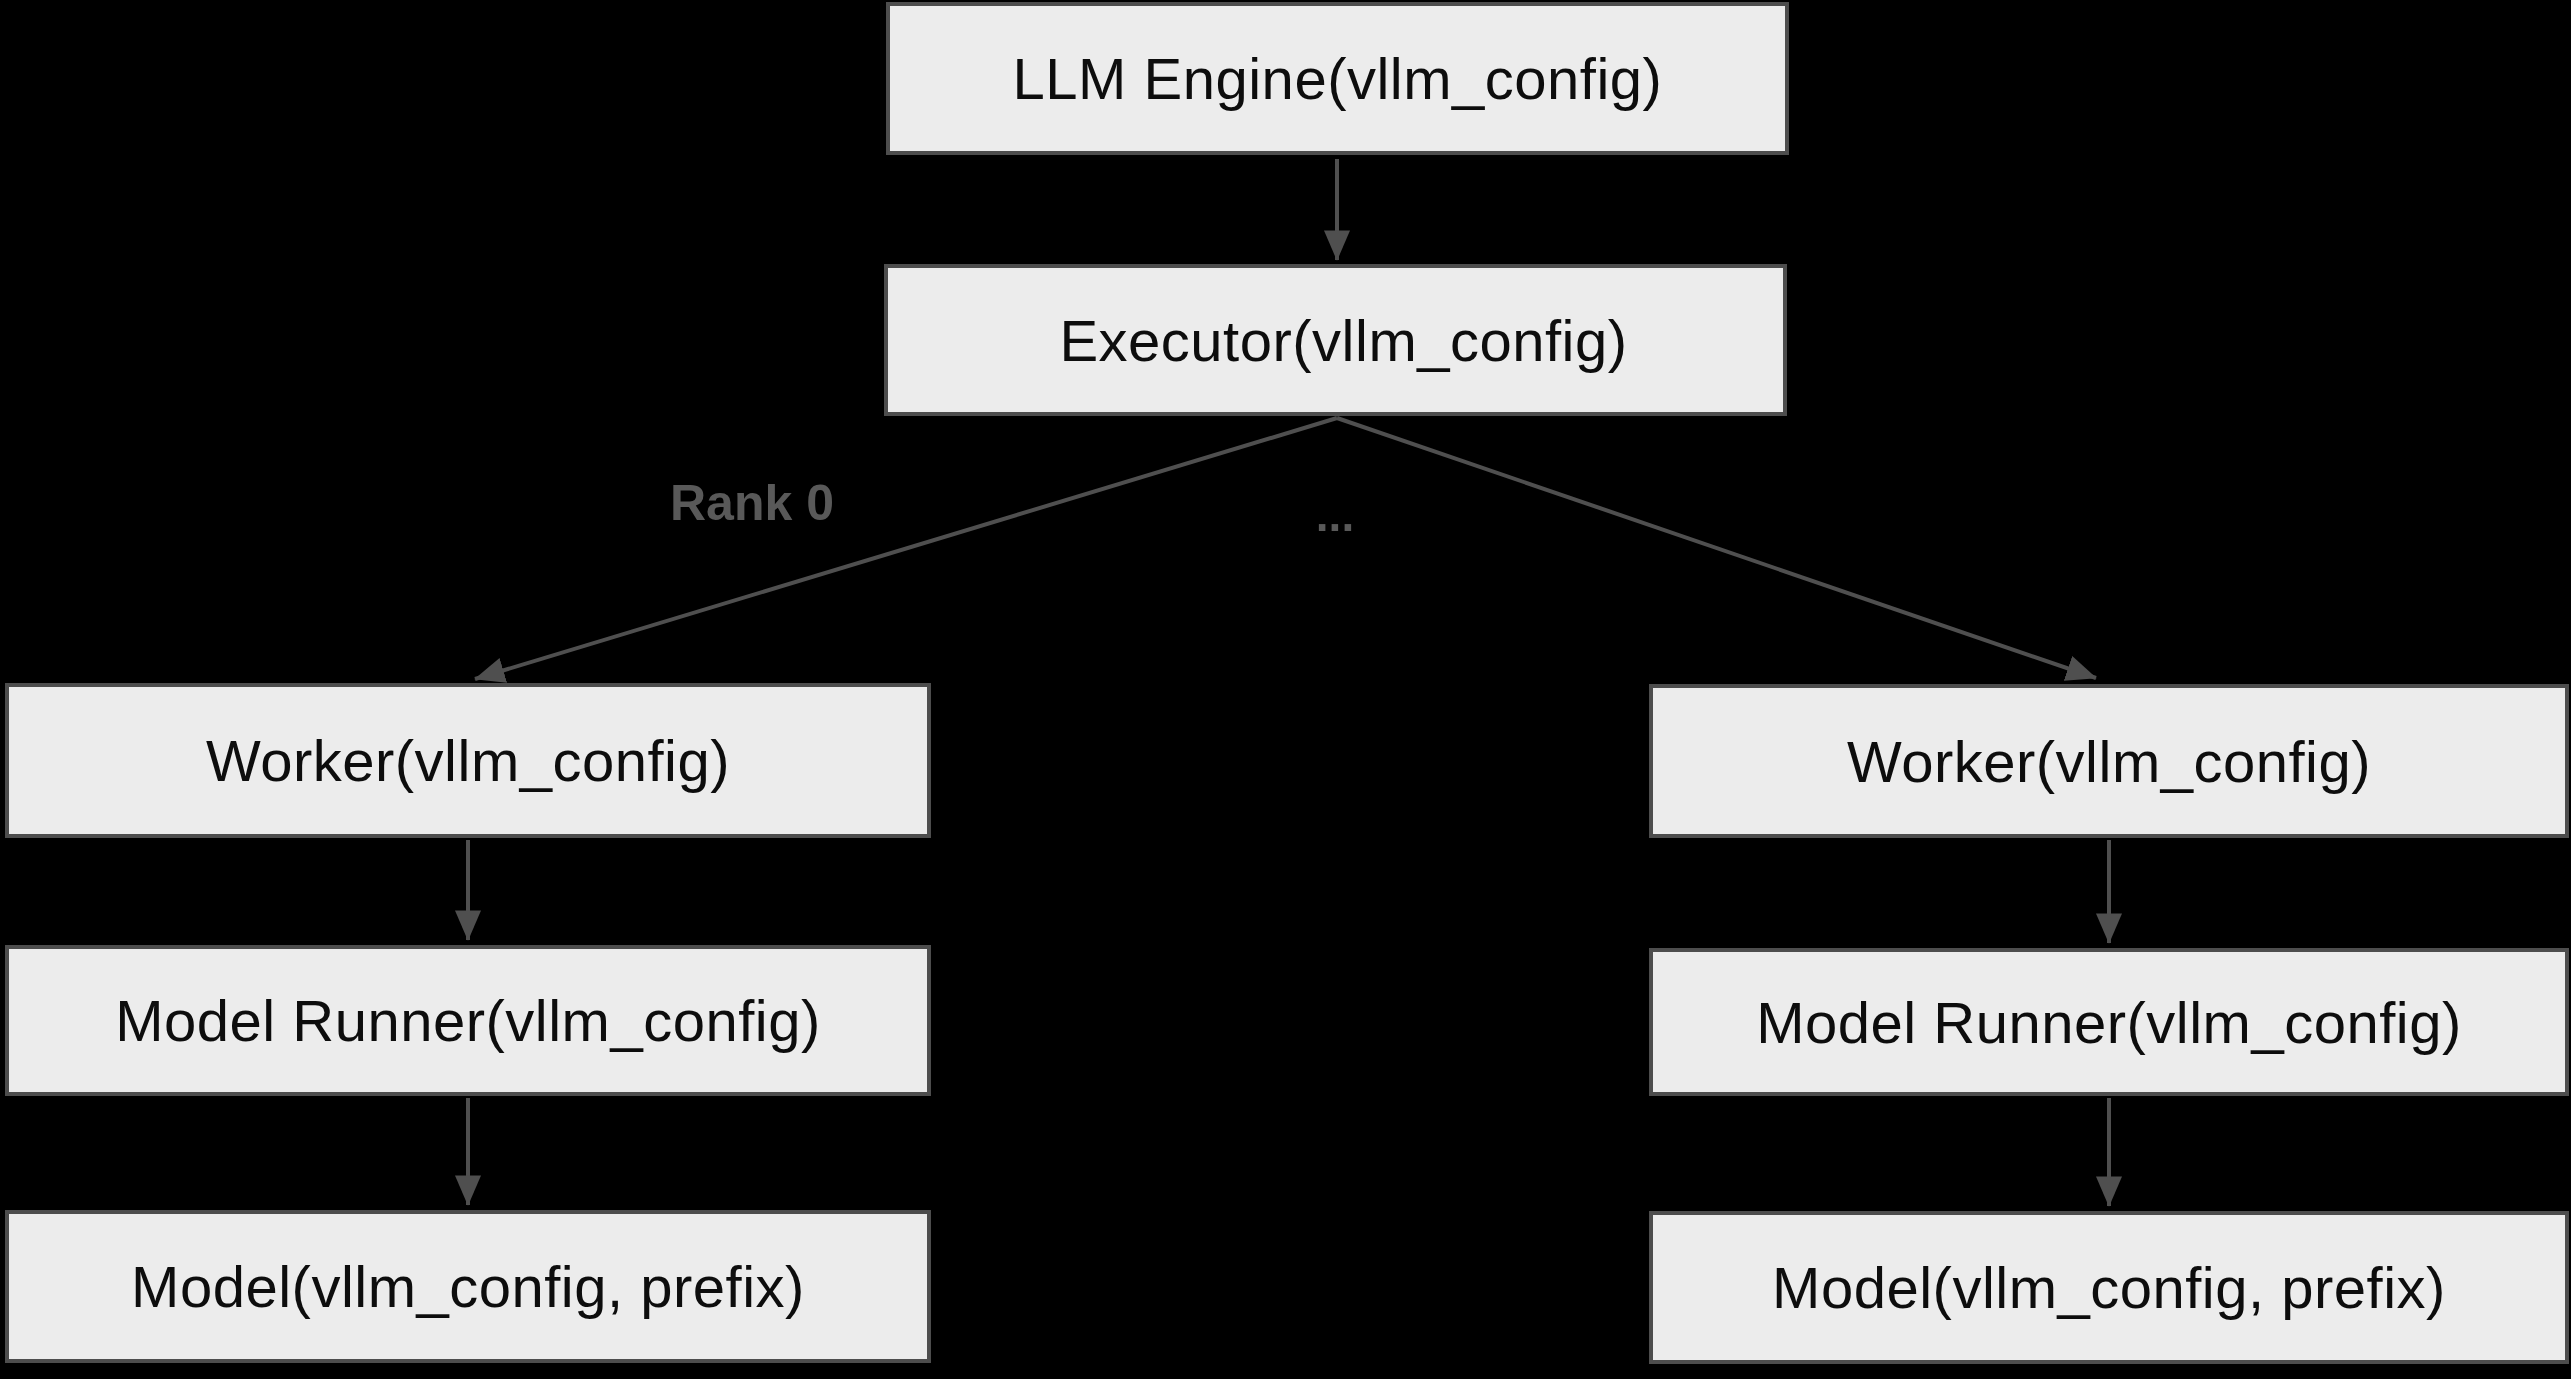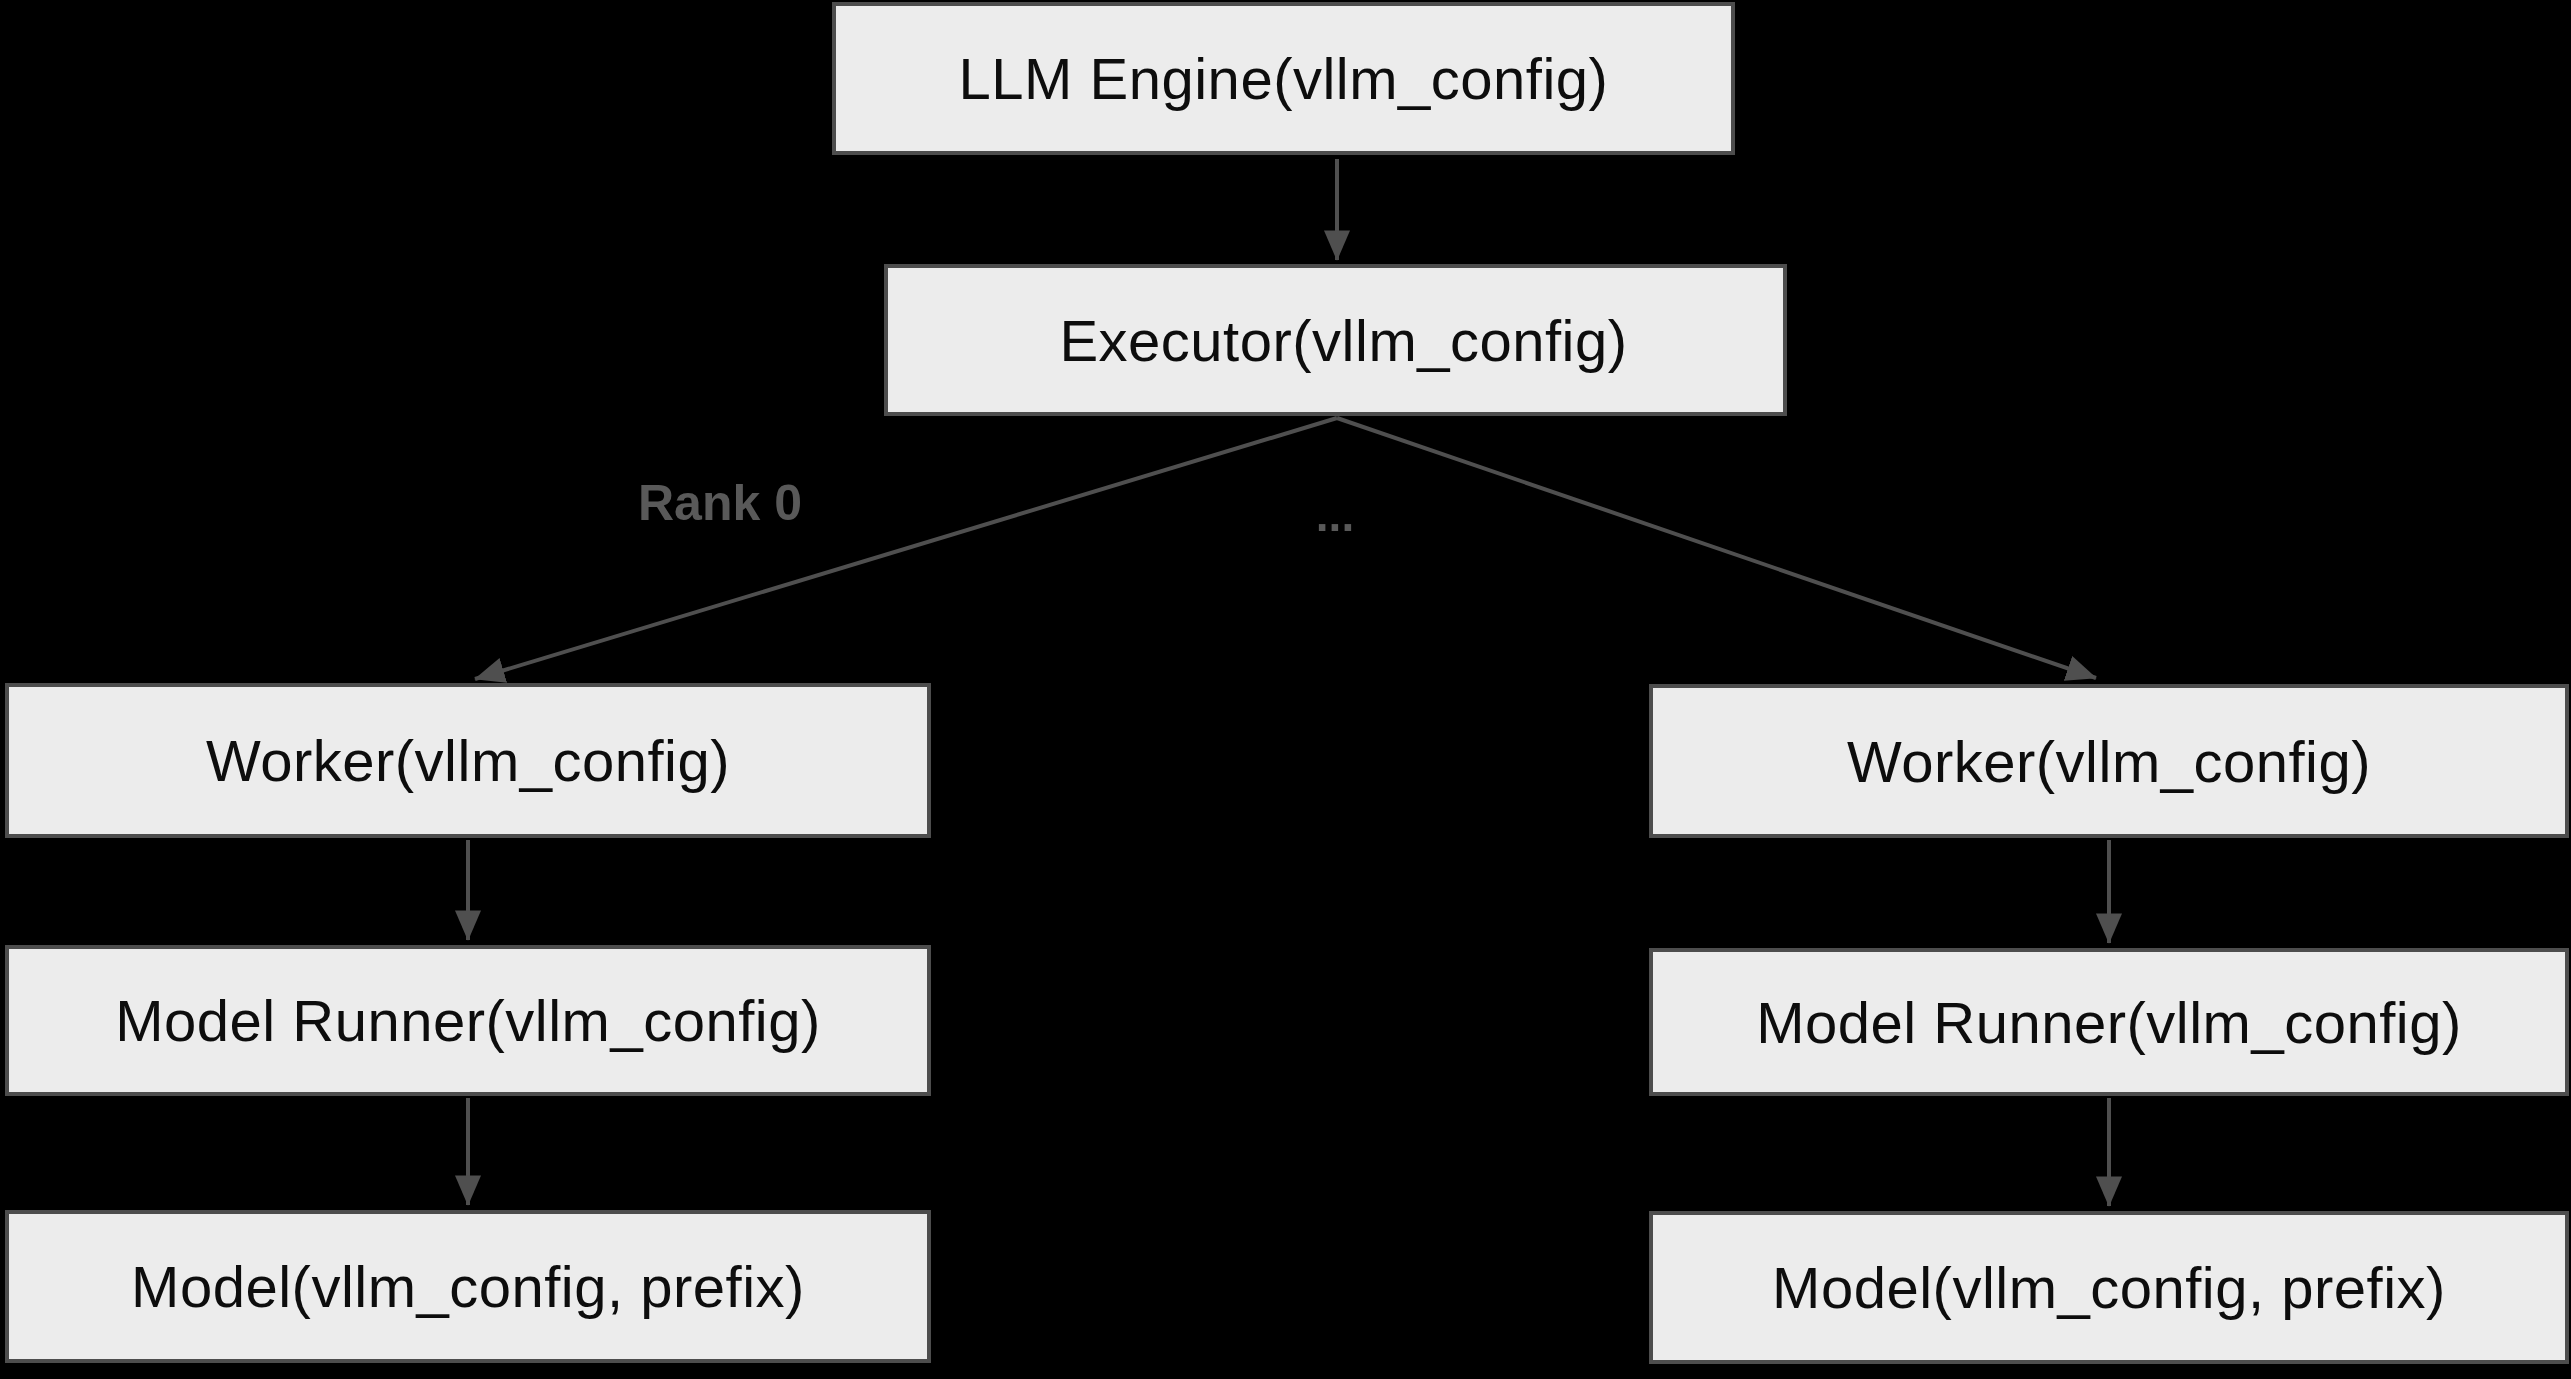--- a/index.html
+++ b/index.html
@@ -48,30 +48,30 @@
   }
   .edge-label {
     position: absolute;
     color: var(--edge-label);
     font-weight: bold;
     font-size: 50px;
     text-align: center;
     white-space: nowrap;
   }
   
-  .node-llm-engine        { left: 832px;  top: 2px;    width: 903px; height: 153px; }
+  .node-llm-engine        { left: 886px;  top: 2px;    width: 903px; height: 153px; }
   .node-executor          { left: 884px;  top: 264px;  width: 903px; height: 152px; padding-left: 16px; }
   .node-worker-left       { left: 5px;    top: 683px;  width: 926px; height: 155px; }
   .node-model-runner-left { left: 5px;    top: 945px;  width: 926px; height: 151px; }
   .node-model-left        { left: 5px;    top: 1210px; width: 926px; height: 153px; }
   .node-worker-right      { left: 1649px; top: 684px;  width: 920px; height: 154px; }
   .node-model-runner-right{ left: 1649px; top: 948px;  width: 920px; height: 148px; }
   .node-model-right       { left: 1649px; top: 1211px; width: 920px; height: 153px; }
   
-  .label-rank-0   { left: 540px;  top: 474px; width: 360px; }
+  .label-rank-0   { left: 572px;  top: 474px; width: 360px; }
   .label-ellipsis { left: 1270px; top: 488px; width: 130px; font-size: 46px; }
   .label-rank-n   { left: 1790px; top: 482px; width: 380px; }
 </style>
 </head>
 <body>
 
 <div class="diagram">
 
   <svg class="edges-layer" viewBox="0 0 2571 1379" xmlns="http://www.w3.org/2000/svg">
     <defs>

